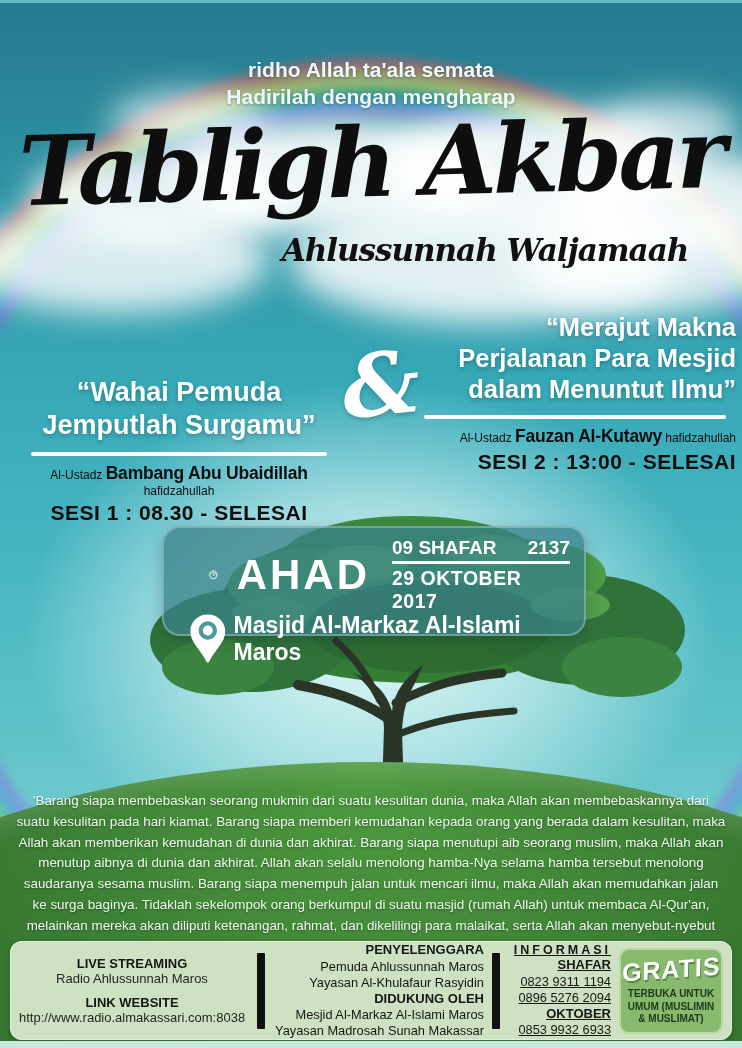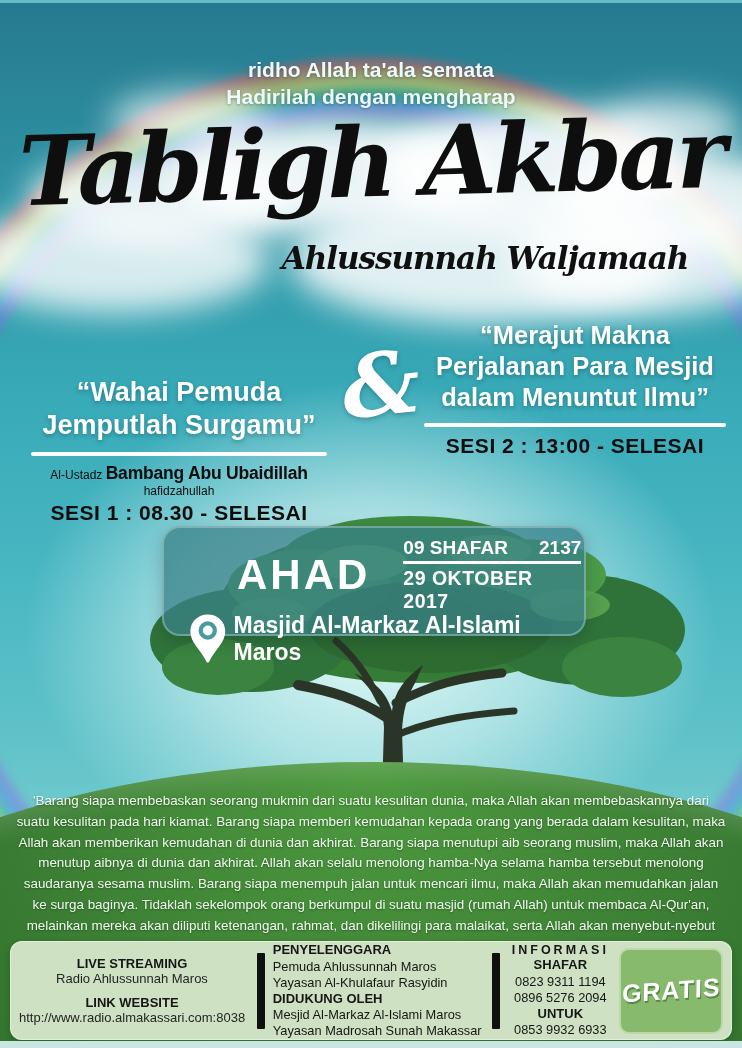--- a/index.html
+++ b/index.html
@@ -15,56 +15,56 @@
     background:radial-gradient(closest-side,transparent 85%,rgba(150,90,235,.40) 87%,rgba(70,140,245,.42) 89%,rgba(80,190,90,.42) 91%,rgba(255,238,90,.5) 93%,rgba(255,170,60,.5) 95%,rgba(255,80,80,.48) 97%,transparent 99%);
     filter:blur(3px);}
   .cloud{position:absolute;background:#fff;border-radius:50%;filter:blur(16px);}
   .tagline{position:absolute;top:56px;width:100%;text-align:center;color:#eef9fa;font-weight:bold;
     font-size:21px;line-height:1.3;text-shadow:0 1px 3px rgba(0,40,50,.35);}
   .tagline span{display:block;}
   .main-title{position:absolute;top:106px;width:100%;text-align:center;color:#0e0e0e;
     font-family:"DejaVu Serif",serif;font-style:italic;font-weight:bold;font-size:96px;
     letter-spacing:-4px;transform:rotate(-1.5deg);}
   .subtitle{position:absolute;top:232px;left:250px;width:470px;text-align:center;color:#101010;
-    font-family:"DejaVu Serif",serif;font-style:italic;font-weight:bold;font-size:31px;letter-spacing:-1px;margin-top:8px;}
+    font-family:"DejaVu Serif",serif;font-style:italic;font-weight:bold;font-size:31px;letter-spacing:-1px;}
   .session{position:absolute;text-align:center;}
   .session-left{left:22px;top:344px;width:314px;margin-top:32px;}
-  .session-right{left:414px;top:320px;width:322px;}
+  .session-right{left:414px;top:312px;width:322px;text-align:right;}
   .quote{color:#fff;font-weight:bold;font-size:27px;line-height:1.22;text-shadow:0 2px 4px rgba(0,45,55,.35);}
   .session-right .quote{font-size:25.5px;}
   .session-divider{height:4px;background:#fff;width:94%;margin:10px auto 7px auto;border-radius:2px;}
   .speaker{color:#0d0d0d;font-size:12px;}
   .speaker b{font-size:17.5px;font-weight:800;letter-spacing:-0.2px;}
   .session-time{color:#0d0d0d;font-weight:800;font-size:21px;letter-spacing:.5px;margin-top:3px;}
   .ampersand{position:absolute;left:342px;top:334px;width:72px;text-align:center;color:#fff;
     font-family:"DejaVu Serif",serif;font-style:italic;font-weight:bold;font-size:86px;
     text-shadow:0 2px 5px rgba(0,45,55,.3);transform:rotate(-6deg);}
   .tree{position:absolute;left:130px;top:505px;}
   .hill{position:absolute;left:-280px;top:762px;width:1302px;height:620px;border-radius:50%;
     background:radial-gradient(ellipse at 50% 0%,#4f9b40 0%,#3a7c33 40%,#2a6529 75%,#245723 100%);
     box-shadow:inset 0 10px 25px rgba(255,255,255,.15);}
   .banner{position:absolute;left:162px;top:526px;width:424px;height:110px;border-radius:18px;
     background:rgba(56,128,136,.75);border:2px solid rgba(255,255,255,.28);
     box-shadow:0 5px 16px rgba(0,40,45,.25);box-sizing:border-box;}
-  .banner-row1{display:flex;align-items:center;gap:29px;padding:9px 14px 0 44px;}
+  .banner-row1{display:flex;align-items:center;gap:18px;padding:9px 14px 0 44px;}
   .day-label{color:#fff;font-weight:bold;font-size:42px;letter-spacing:3px;}
   .date-stack{margin-left:4px;color:#fff;font-weight:bold;}
   .hijri-row{display:flex;justify-content:space-between;width:178px;font-size:19px;
     border-bottom:3px solid #fff;padding-bottom:2px;}
   .greg-date{font-size:19.5px;margin-top:3px;letter-spacing:.5px;}
   .banner-row2{display:flex;align-items:center;gap:6px;padding:0 10px 0 24px;margin-top:-2px;}
   .location-label{color:#fff;font-weight:bold;font-size:23px;}
   .hadith{position:absolute;top:791px;left:15px;width:712px;text-align:center;color:#f2faf0;
     font-size:13.4px;line-height:1.55;text-shadow:0 1px 2px rgba(0,35,5,.45);}
   .footer-panel{position:absolute;left:10px;top:941px;width:722px;height:99px;border-radius:12px;
     background:#cfe1c3;box-shadow:inset 0 0 0 1px rgba(255,255,255,.45),0 2px 6px rgba(0,40,10,.25);
     display:flex;align-items:center;gap:8px;padding:7px 9px;box-sizing:border-box;color:#161616;}
   .f-col1{width:226px;text-align:center;padding-right:4px;}
-  .f-col2{width:246px;text-align:left;}
-  .f-col3{width:118px;text-align:center;padding-left:2px;}
+  .f-col2{width:246px;text-align:right;}
+  .f-col3{width:118px;text-align:right;padding-left:2px;text-decoration:underline;}
   .f-label{font-weight:bold;font-size:13px;}
   .f-value{font-size:13px;color:#242424;}
   .f-gap{height:9px;}
   .f-line{font-size:12.8px;line-height:1.25;}
   .f-line-label{font-weight:bold;font-size:13px;line-height:1.3;}
   .informasi{font-weight:bold;font-size:12.5px;letter-spacing:3px;}
   .f-bar{width:9px;height:76px;background:#101010;border-radius:1px;}
   .gratis-box{width:104px;height:86px;background:#87ba6d;border:2px solid #bdd8a6;border-radius:10px;
     display:flex;flex-direction:column;align-items:center;justify-content:center;padding:2px;box-sizing:border-box;}
   .gratis-word{color:#fff;font-weight:bold;font-size:25px;letter-spacing:1px;
@@ -137,20 +137,25 @@
 
   <div class="ampersand">&amp;</div>
 
   <div class="session session-right">
     <div class="quote">
       <span style="display:block">“Merajut Makna</span>
       <span style="display:block">Perjalanan Para Mesjid</span>
       <span style="display:block">dalam Menuntut Ilmu”</span>
     </div>
     <div class="session-divider"></div>
+    <div class="speaker">
+      <span>Al-Ustadz</span>
+      <b>Fauzan Al-Kutawy</b>
+      <span>hafidzahullah</span>
+    </div>
     <div class="session-time">SESI 2 : 13:00 - SELESAI</div>
   </div>
 
   <div class="banner">
     <div class="banner-row1">
       <svg width="40" height="40" viewBox="0 0 40 40">
         <circle cx="20" cy="21" r="13" fill="none" stroke="#fff" stroke-width="3.2"></circle>
         <g stroke="#fff" stroke-width="2.6" stroke-linecap="round">
           <path d="M20 21 L20 13"></path>
           <path d="M20 21 L28 17"></path>
@@ -194,22 +199,23 @@
       <div class="f-line-label">DIDUKUNG OLEH</div>
       <div class="f-line">Mesjid Al-Markaz Al-Islami Maros</div>
       <div class="f-line">Yayasan Madrosah Sunah Makassar</div>
     </div>
     <div class="f-bar"></div>
     <div class="f-col3">
       <div class="informasi">INFORMASI</div>
       <div class="f-line-label">SHAFAR</div>
       <div class="f-line">0823 9311 1194</div>
       <div class="f-line">0896 5276 2094</div>
-      <div class="f-line-label">UNTUK</div>
+      <div class="f-line-label">OKTOBER</div>
       <div class="f-line">0853 9932 6933</div>
     </div>
     <div class="gratis-box">
       <div class="gratis-word">GRATIS</div>
+      <div class="gratis-note">TERBUKA UNTUK UMUM (MUSLIMIN &amp; MUSLIMAT)</div>
     </div>
   </div>
 
   <div class="bottom-strip"></div>
 </div>
 
 </body></html>

